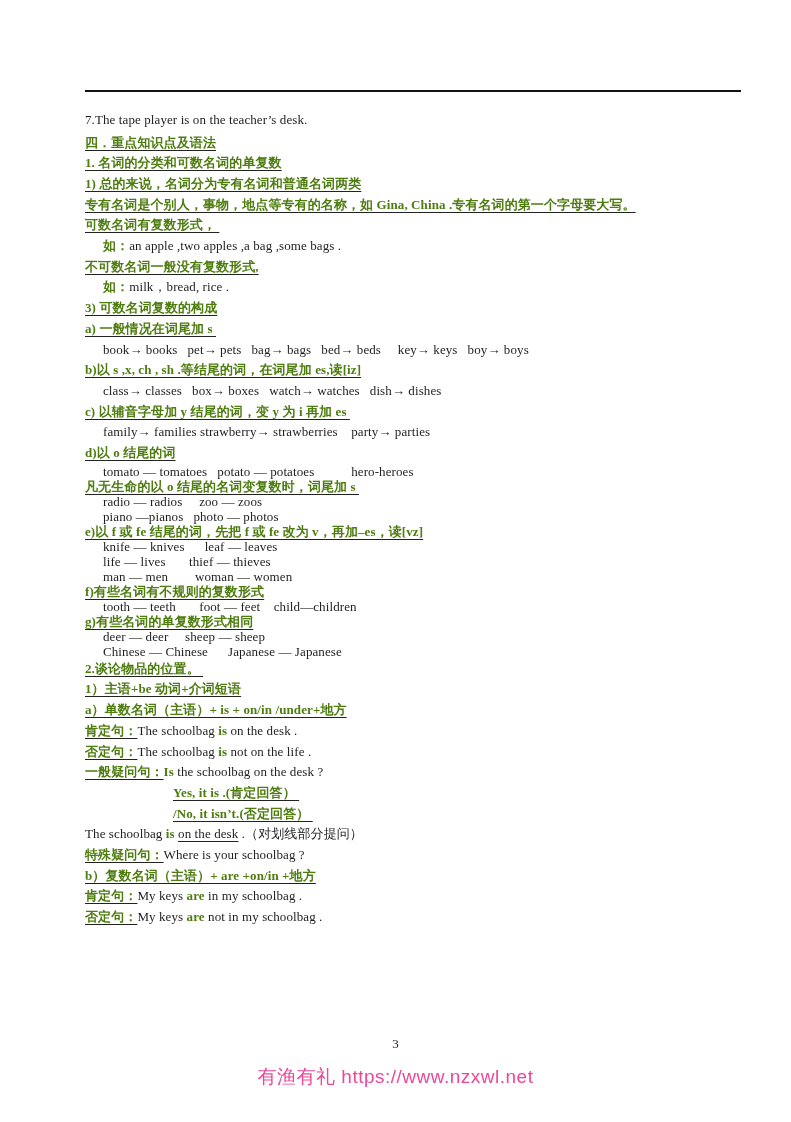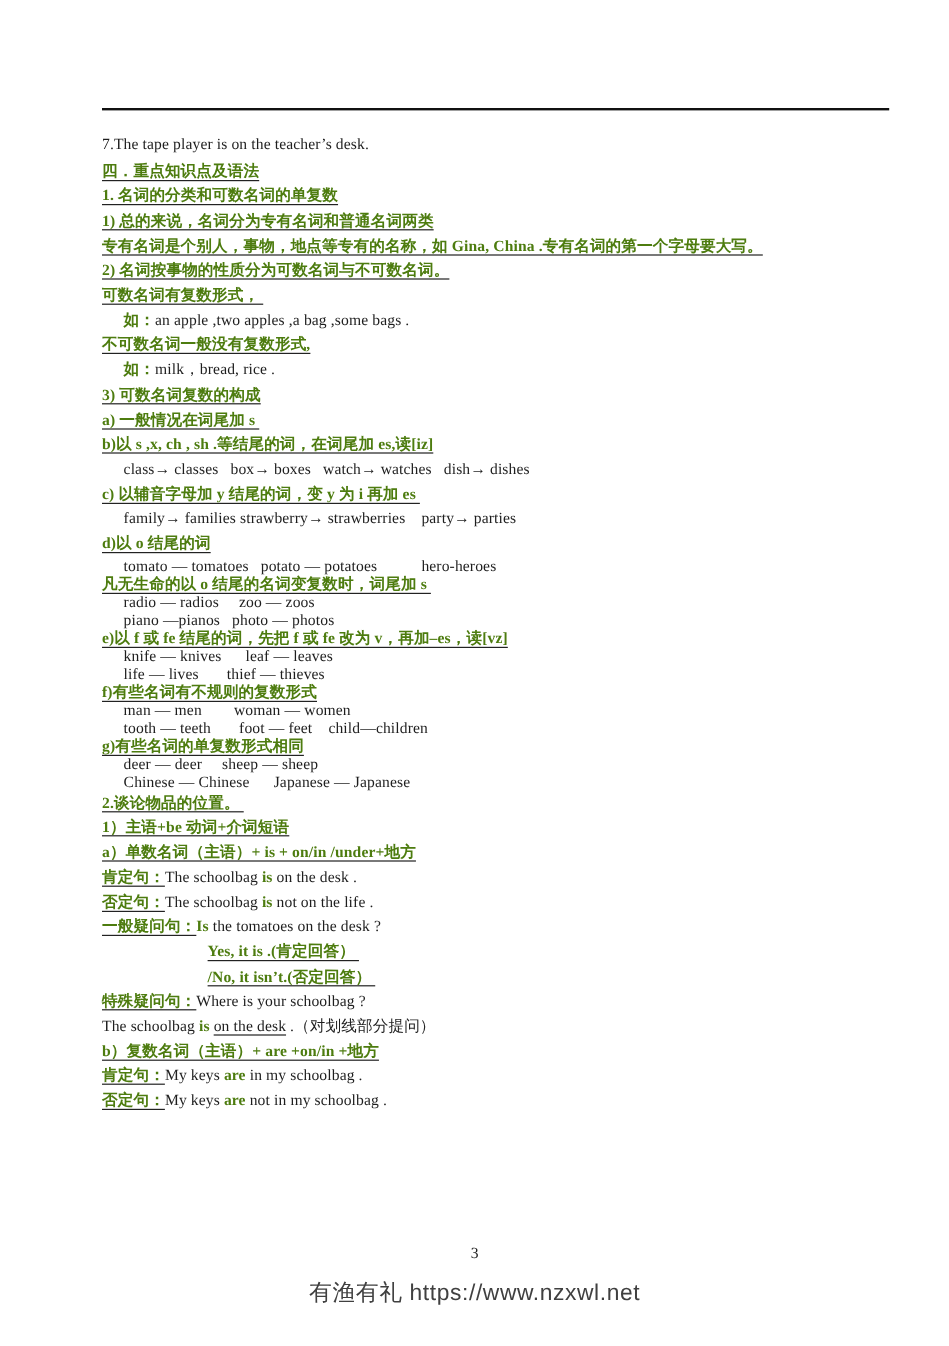--- a/index.html
+++ b/index.html
@@ -57,70 +57,70 @@
     font-size: 13px;
     color: #222;
   }
   .site-footer {
     position: absolute;
     top: 1064px;
     left: 0;
     width: 100%;
     text-align: center;
     font-size: 19px;
-    color: #404040;
+    color: #ec4899;
     font-family: "Liberation Sans", "DejaVu Sans", sans-serif;
     letter-spacing: 0.5px;
   }
 </style>
 </head>
 <body>
 
 <div class="page">
   <div class="top-rule"></div>
   <div class="content">
       <div class="line sp-w ind0"><span>7.The tape player is on the teacher’s desk.</span></div>
       <div class="line sp-n ind0"><span class="b u">四．重点知识点及语法</span></div>
       <div class="line sp-n ind0"><span class="b u">1. 名词的分类和可数名词的单复数</span></div>
       <div class="line sp-n ind0"><span class="b u">1) 总的来说，名词分为专有名词和普通名词两类</span></div>
       <div class="line sp-n ind0"><span class="b u">专有名词是个别人，事物，地点等专有的名称，如 Gina, China .专有名词的第一个字母要大写。</span></div>
-      <div class="line sp-n ind0"><span class="b u">2) 名词按事物的性质分为可数名词与不可数名词。</span></div>
       <div class="line sp-n ind0"><span class="b u">可数名词有复数形式， </span></div>
       <div class="line sp-n ind1"><span class="b">如：</span><span>an apple ,two apples ,a bag ,some bags .</span></div>
       <div class="line sp-n ind0"><span class="b u">不可数名词一般没有复数形式,</span></div>
       <div class="line sp-n ind1"><span class="b">如：</span><span>milk，bread, rice .</span></div>
       <div class="line sp-n ind0"><span class="b u">3) 可数名词复数的构成</span></div>
       <div class="line sp-n ind0"><span class="b u">a) 一般情况在词尾加 s </span></div>
+      <div class="line sp-n ind1"><span>book→ books   pet→ pets   bag→ bags   bed→ beds     key→ keys   boy→ boys</span></div>
       <div class="line sp-n ind0"><span class="b u">b)以 s ,x, ch , sh .等结尾的词，在词尾加 es,读[iz]</span></div>
       <div class="line sp-n ind1"><span>class→ classes   box→ boxes   watch→ watches   dish→ dishes</span></div>
       <div class="line sp-n ind0"><span class="b u">c) 以辅音字母加 y 结尾的词，变 y 为 i 再加 es </span></div>
       <div class="line sp-n ind1"><span>family→ families strawberry→ strawberries    party→ parties</span></div>
       <div class="line sp-n ind0"><span class="b u">d)以 o 结尾的词</span></div>
       <div class="line sp-t ind1"><span>tomato — tomatoes   potato — potatoes           hero-heroes</span></div>
       <div class="line sp-t ind0"><span class="b u">凡无生命的以 o 结尾的名词变复数时，词尾加 s </span></div>
       <div class="line sp-t ind1"><span>radio — radios     zoo — zoos</span></div>
       <div class="line sp-t ind1"><span>piano —pianos   photo — photos</span></div>
       <div class="line sp-t ind0"><span class="b u">e)以 f 或 fe 结尾的词，先把 f 或 fe 改为 v，再加–es，读[vz]</span></div>
       <div class="line sp-t ind1"><span>knife — knives      leaf — leaves</span></div>
       <div class="line sp-t ind1"><span>life — lives       thief — thieves</span></div>
+      <div class="line sp-t ind1"><span>man — men        woman — women</span></div>
       <div class="line sp-t ind0"><span class="b u">f)有些名词有不规则的复数形式</span></div>
-      <div class="line sp-t ind1"><span>man — men        woman — women</span></div>
       <div class="line sp-t ind1"><span>tooth — teeth       foot — feet    child—children</span></div>
       <div class="line sp-t ind0"><span class="b u">g)有些名词的单复数形式相同</span></div>
       <div class="line sp-t ind1"><span>deer — deer     sheep — sheep</span></div>
       <div class="line sp-t ind1"><span>Chinese — Chinese      Japanese — Japanese</span></div>
       <div class="line sp-n ind0"><span class="b u">2.谈论物品的位置。 </span></div>
       <div class="line sp-n ind0"><span class="b u">1）主语+be 动词+介词短语</span></div>
       <div class="line sp-n ind0"><span class="b u">a）单数名词（主语）+ is + on/in /under+地方</span></div>
       <div class="line sp-n ind0"><span class="b u">肯定句：</span><span>The schoolbag </span><span class="b">is</span><span> on the desk .</span></div>
       <div class="line sp-n ind0"><span class="b u">否定句：</span><span>The schoolbag </span><span class="b">is</span><span> not on the life .</span></div>
-      <div class="line sp-n ind0"><span class="b u">一般疑问句：</span><span class="b">Is</span><span> the tomatoes on the desk ?</span></div>
+      <div class="line sp-n ind0"><span class="b u">一般疑问句：</span><span class="b">Is</span><span> the schoolbag on the desk ?</span></div>
       <div class="line sp-n ind2"><span class="b u">Yes, it is .(肯定回答） </span></div>
       <div class="line sp-n ind2"><span class="b u">/No, it isn’t.(否定回答） </span></div>
+      <div class="line sp-n ind0"><span>The schoolbag </span><span class="b">is</span><span> </span><span class="u">on the desk</span><span> .（对划线部分提问）</span></div>
       <div class="line sp-n ind0"><span class="b u">特殊疑问句：</span><span>Where is your schoolbag ?</span></div>
-      <div class="line sp-n ind0"><span>The schoolbag </span><span class="b">is</span><span> </span><span class="u">on the desk</span><span> .（对划线部分提问）</span></div>
       <div class="line sp-n ind0"><span class="b u">b）复数名词（主语）+ are +on/in +地方</span></div>
       <div class="line sp-n ind0"><span class="b u">肯定句：</span><span>My keys </span><span class="b">are</span><span> in my schoolbag .</span></div>
       <div class="line sp-n ind0"><span class="b u">否定句：</span><span>My keys </span><span class="b">are</span><span> not in my schoolbag .</span></div>
     </div>
   <div class="page-number">3</div>
   <div class="site-footer">有渔有礼 https://www.nzxwl.net</div>
 </div>
 
 </body></html>

